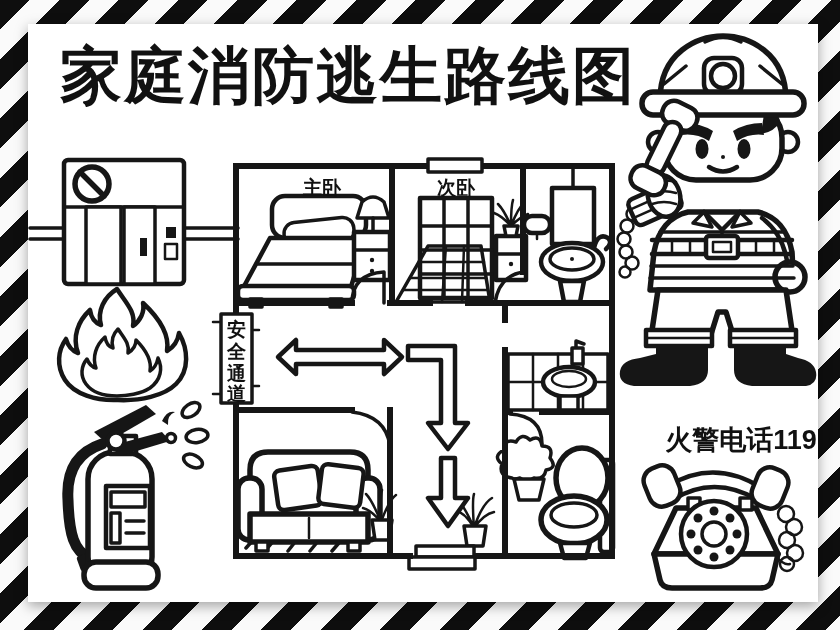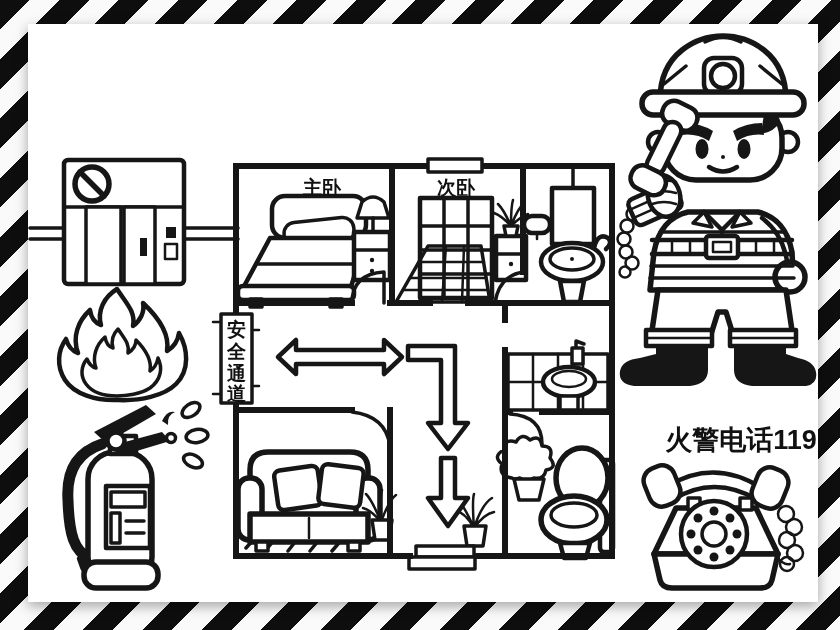--- a/index.html
+++ b/index.html
@@ -20,20 +20,21 @@
   .w2{stroke-width:2.5;} .w3{stroke-width:3.5;} .w4{stroke-width:4.5;} .w5{stroke-width:5.5;}
   .wall{stroke:#161616;stroke-width:6;fill:none;stroke-linecap:square;}
   .lbl{fill:#111;font-family:"Liberation Sans",sans-serif;font-weight:700;font-size:19px;text-anchor:middle;}
 </style>
 </head>
 <body>
 
 <div class="stage">
   <div class="panel"></div>
 
+  <div class="title">家庭消防逃生路线图</div>
   <div class="emg">火警电话119</div>
 
   <svg class="art" width="840" height="630" viewBox="0 0 840 630">
 
     <g>
       <line class="ln w3" x1="30" y1="228" x2="64" y2="228"></line>
       <line class="ln w3" x1="30" y1="239" x2="64" y2="239"></line>
       <line class="ln w3" x1="184" y1="228" x2="238" y2="228"></line>
       <line class="ln w3" x1="184" y1="239" x2="238" y2="239"></line>
       <rect class="sh w4" x="64" y="160" width="120" height="124" rx="4"></rect>

